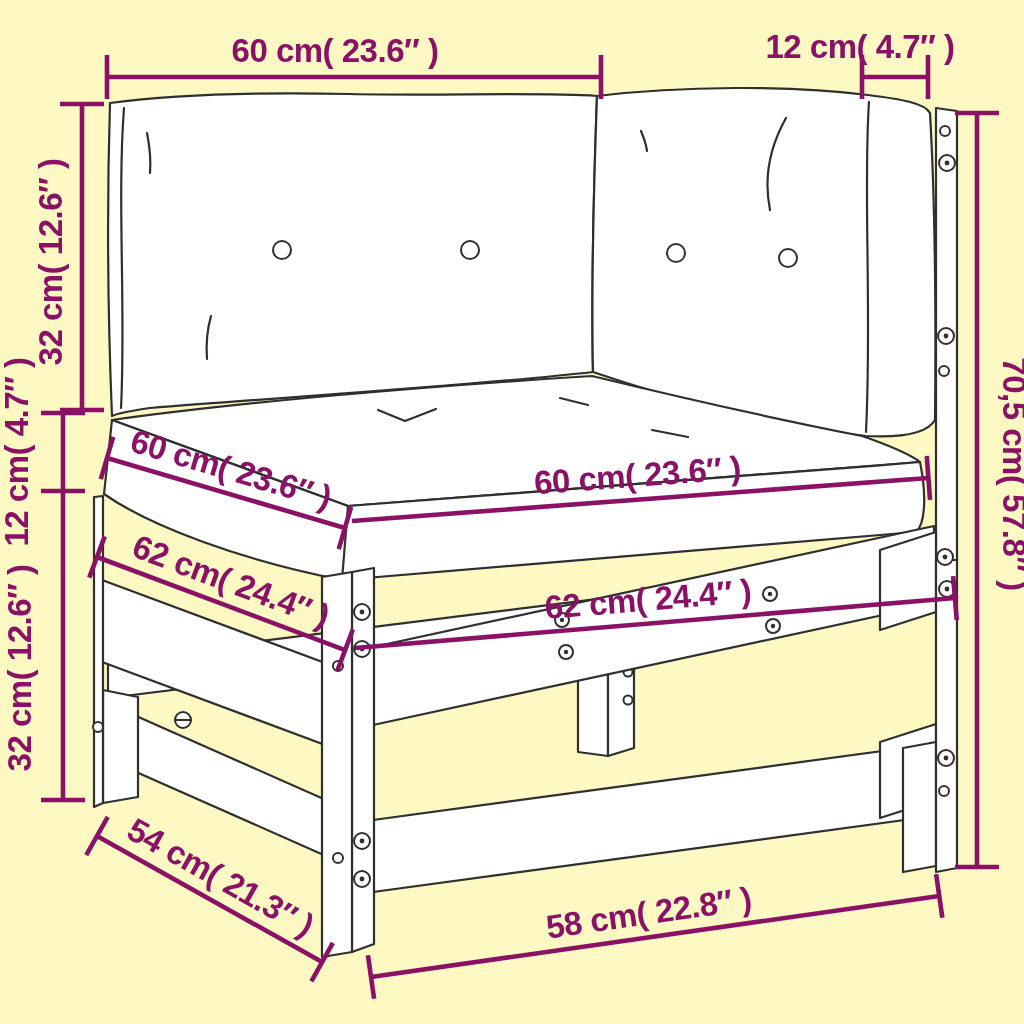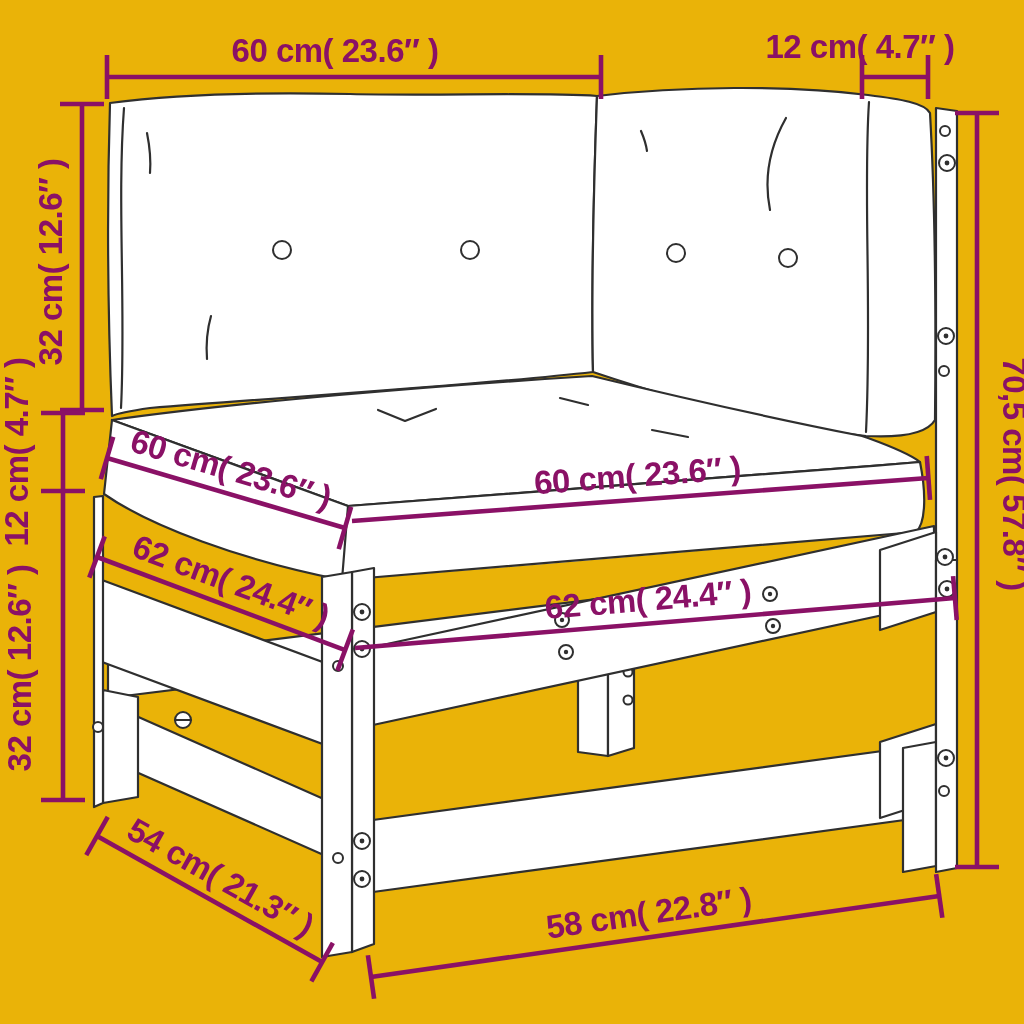--- a/index.html
+++ b/index.html
@@ -1,16 +1,16 @@
 <!DOCTYPE html>
 <html><head>
 <meta charset="utf-8">
 <style>
   html,body{margin:0;padding:0;background:#ffffff;}
-  .canvas{position:relative;width:1024px;height:1024px;background:#eab308;overflow:hidden;
+  .canvas{position:relative;width:1024px;height:1024px;background:#fef9c3;overflow:hidden;
           font-family:"Liberation Sans", sans-serif;}
   svg{position:absolute;left:0;top:0;}
   .furn{stroke:#2f2f2f;stroke-width:2.2;fill:#ffffff;stroke-linejoin:round;stroke-linecap:round;}
   .furnline{stroke:#2f2f2f;stroke-width:2.2;fill:none;stroke-linejoin:round;stroke-linecap:round;}
   .screw{stroke:#2f2f2f;stroke-width:2;fill:#ffffff;}
   .screwdot{fill:#2f2f2f;stroke:none;}
   .dim{stroke:#8a1166;stroke-width:4.6;fill:none;stroke-linecap:butt;}
   .dimtxt{fill:#8a1166;font-family:"Liberation Sans", sans-serif;font-weight:bold;
           font-size:33px;letter-spacing:-0.5px;}
 </style>

